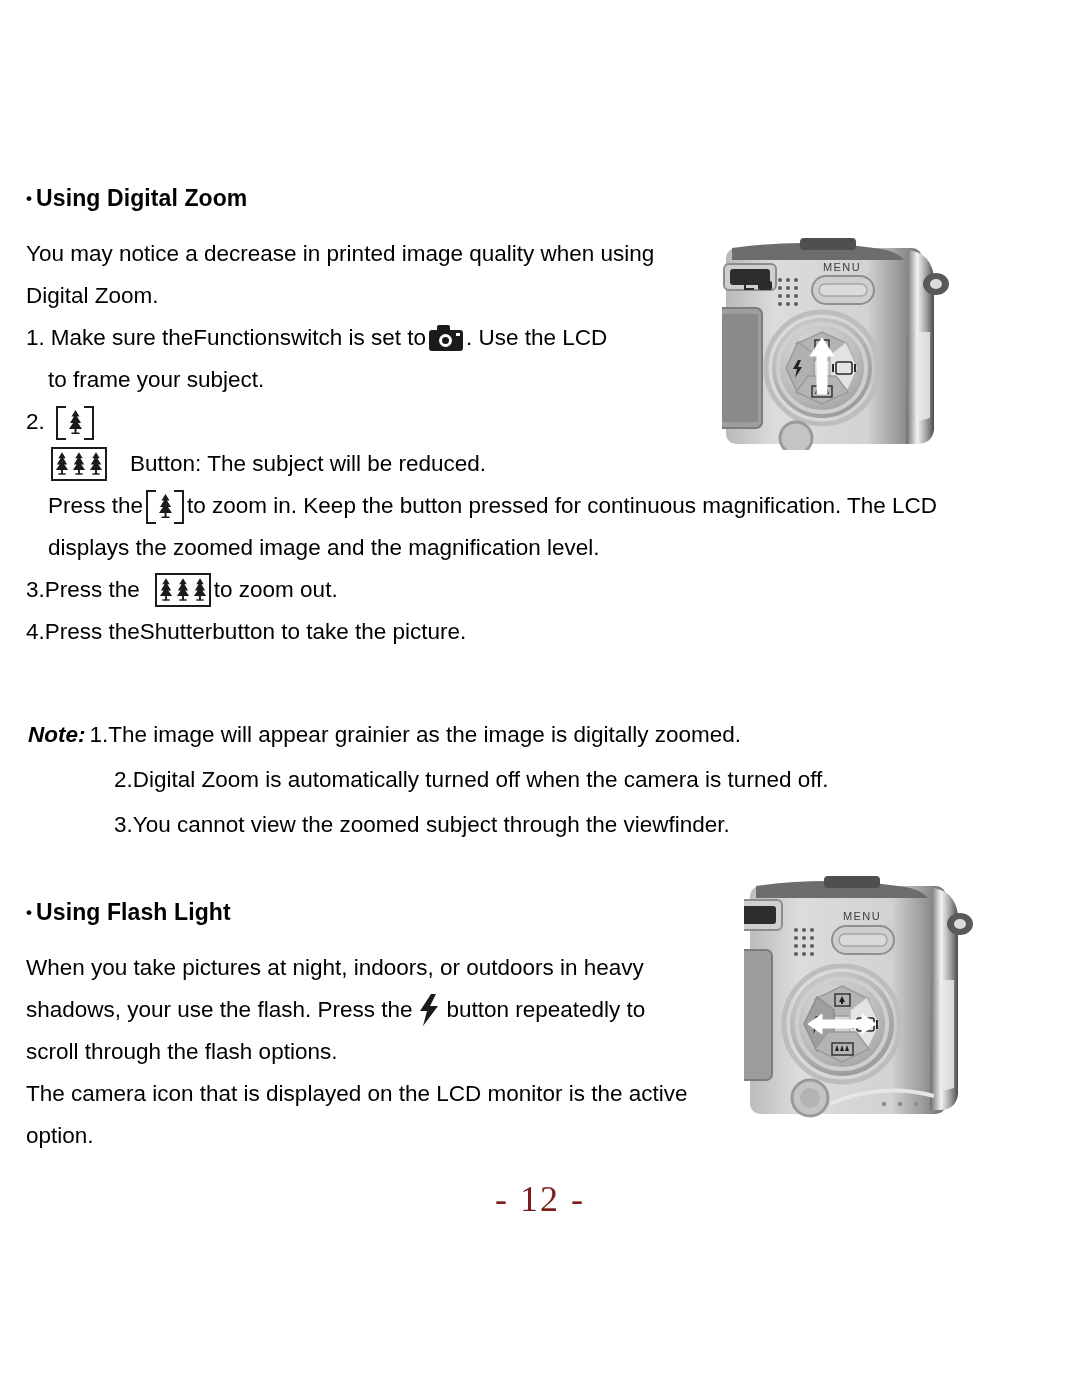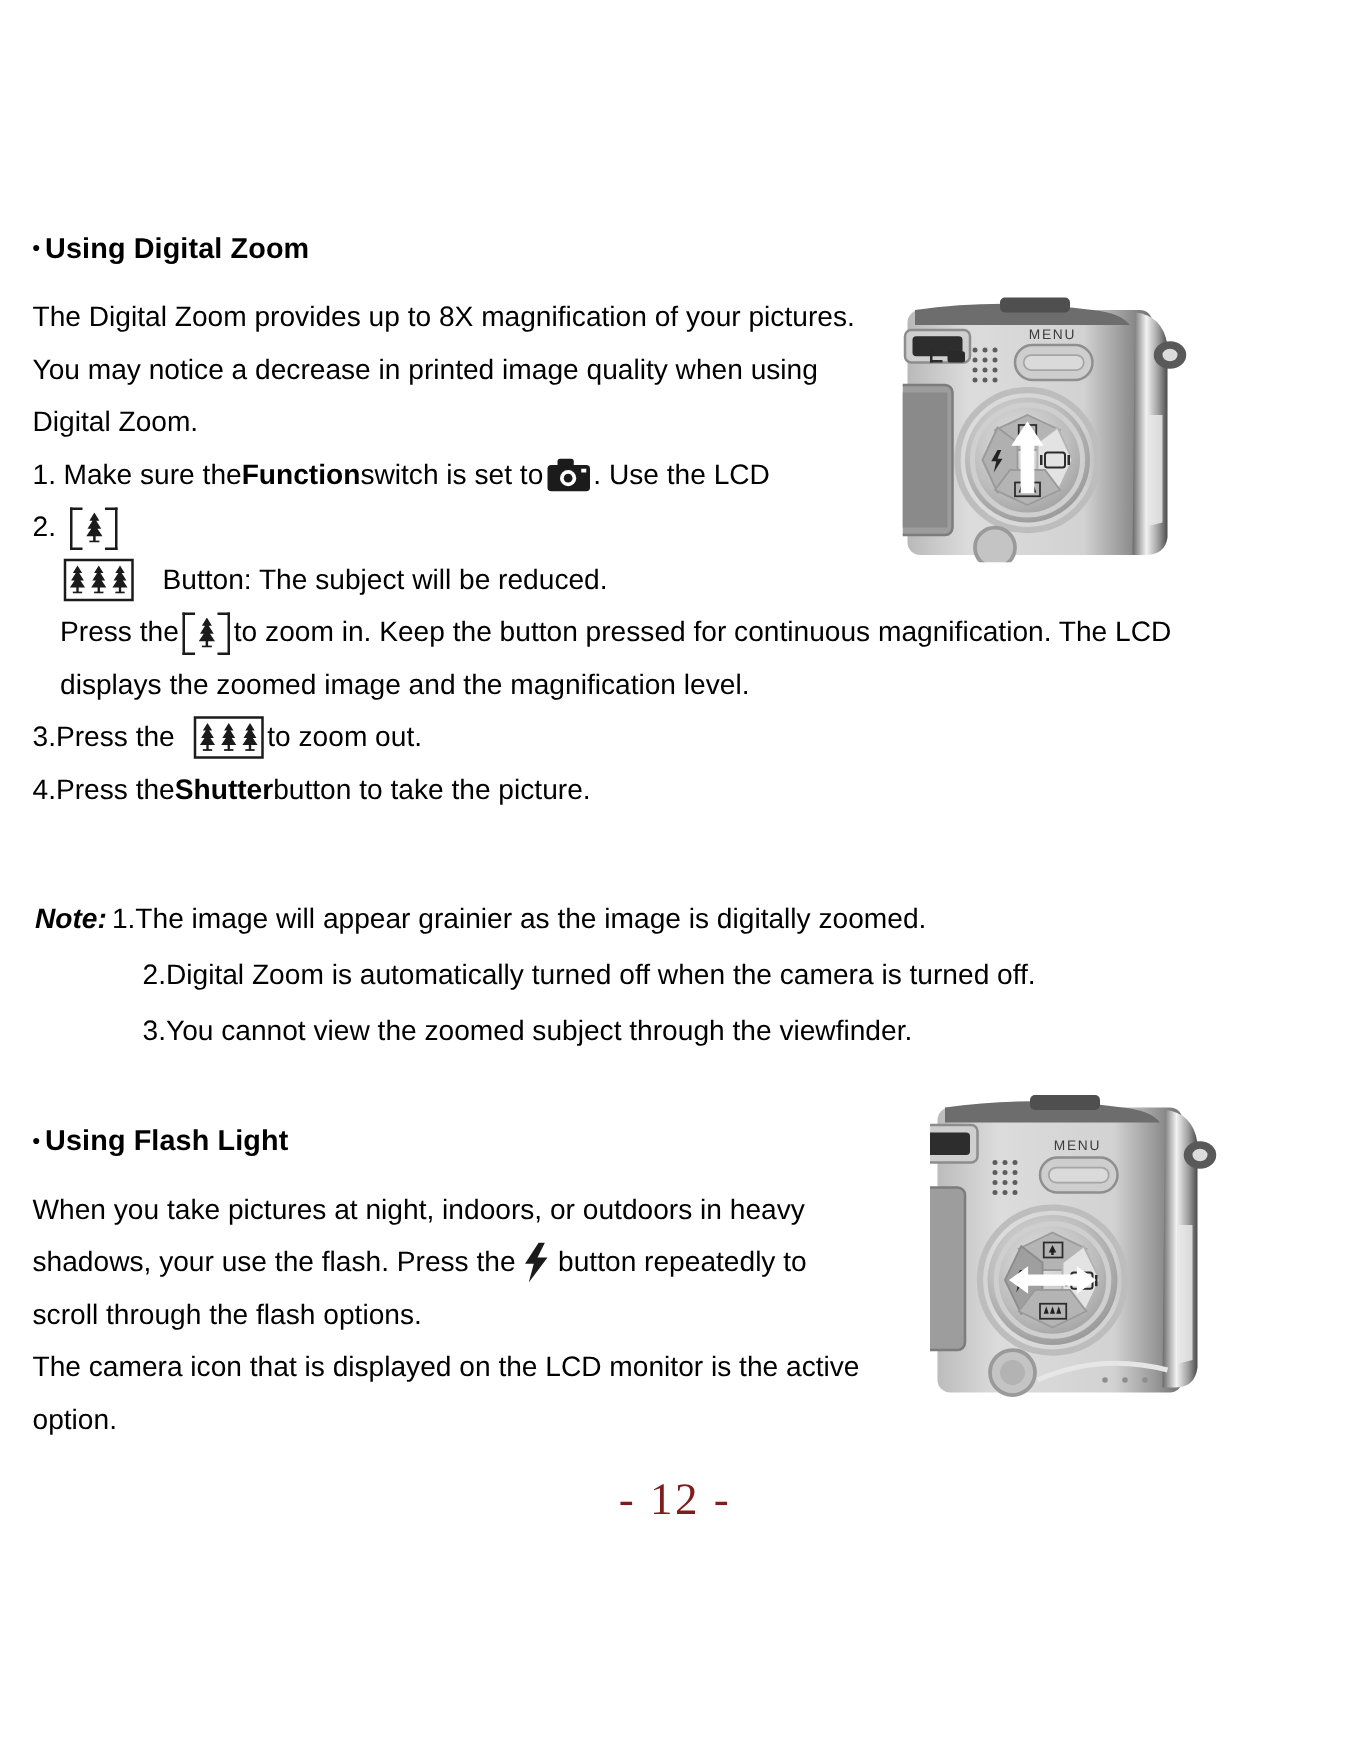--- a/index.html
+++ b/index.html
@@ -56,21 +56,21 @@
     font-size: 22.5px;
     line-height: 42px;
     margin: 0;
     white-space: nowrap;
     display: flex;
     align-items: center;
   }
 
   .indent-1 { padding-left: 22px; }
 
-  b, .bold { font-weight: bold; }
+  b, .bold { font-weight: normal; }
 
   
   .cam-icon {
     width: 34px;
     height: 26px;
     position: relative;
     display: inline-block;
     vertical-align: -5px;
     margin: 0 3px;
   }
@@ -212,39 +212,39 @@
 <body>
 
 <div class="page">
 
   <div class="content">
 
     <div class="section-heading">
       <span class="bullet">•</span><span>Using Digital Zoom</span>
     </div>
 
-    <p class="para">The Digital Zoom provides up to 8X magnification of your pictures.</p>
     <p class="para">You may notice a decrease in printed image quality when using</p>
     <p class="para">Digital Zoom.</p>
 
     <div class="list-line">
       <span>1.</span>
       <span style="width:6px"></span>
       <span>Make sure the </span>
       <span class="bold">Function</span>
       <span> switch is set to </span>
       <span class="cam-icon">
         <span class="body"></span>
           <span class="hump"></span>
           <span class="lens"></span>
           <span class="lens-in"></span>
           <span class="flashdot"></span>
       </span>
       <span>. Use the LCD</span>
     </div>
+    <p class="para indent-1">to frame your subject.</p>
 
     <div class="list-line">
       <span>2.</span>
       <span style="width:8px"></span>
       <span class="tele-icon">
         <span class="brk l"></span>
           <span class="brk r"></span>
         <svg class="tree" viewBox="0 0 30 48" xmlns="http://www.w3.org/2000/svg" aria-hidden="true">
           <polygon points="15,0 23,13 18,13 26,26 20,26 28,38 2,38 10,26 4,26 12,13 7,13" fill="#1b1b1b"></polygon>
           <rect x="13" y="37" width="4" height="10" fill="#1b1b1b"></rect>

